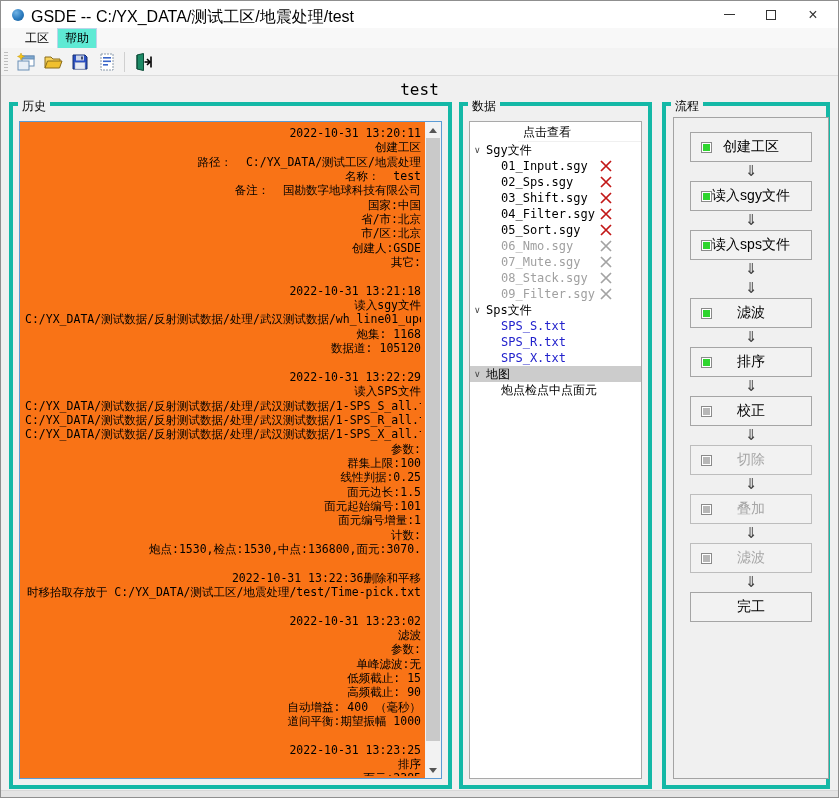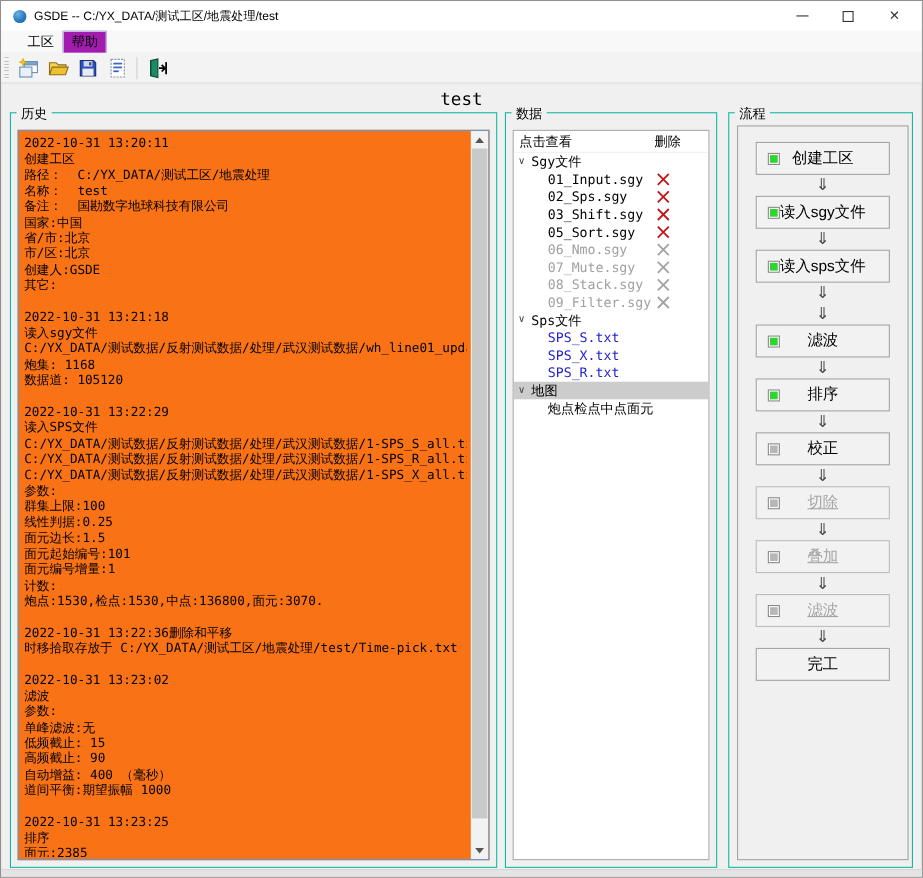--- a/index.html
+++ b/index.html
@@ -5,47 +5,47 @@
   * { margin:0; padding:0; box-sizing:border-box; }
   html,body { width:839px; height:798px; }
   body { font-family:"Liberation Sans", sans-serif; background:#f0f0f0; }
   .window { position:relative; width:839px; height:798px; background:#f0f0f0;
             border:1px solid #8f8f8f; overflow:hidden; }
 
   
   .titlebar { position:absolute; top:0; left:0; right:0; height:27px; background:#ffffff; }
   .app-icon { position:absolute; left:11px; top:8px; width:12px; height:12px; border-radius:50%;
               background:radial-gradient(circle at 35% 30%, #6fb2e4 0%, #2b7bbf 55%, #145a92 100%); }
-  .title-text { position:absolute; left:30px; top:6px; font-size:11px; color:#000; white-space:nowrap; }
+  .title-text { position:absolute; left:30px; top:6px; font-size:16px; color:#000; white-space:nowrap; }
   .win-controls { position:absolute; right:4px; top:0; height:27px; display:flex; }
   .win-btn { width:42px; height:27px; display:flex; align-items:center; justify-content:center; }
   .glyph-min { width:11px; height:1px; background:#333; display:block; }
   .glyph-max { width:10px; height:10px; border:1px solid #333; display:block; }
   .glyph-close { font-size:16px; color:#333; line-height:10px; }
 
   
   .menubar { position:absolute; top:27px; left:0; right:0; height:20px; background:#f8f8f8;
              display:flex; align-items:center; padding-left:16px; font-size:12px; }
   .menu-item { padding:2px 8px; color:#000; }
-  .menu-item.active { background:#a21caf; border:1px solid #bcd4ea; padding:1px 7px; }
+  .menu-item.active { background:#5eead4; border:1px solid #bcd4ea; padding:1px 7px; }
 
   
   .toolbar { position:absolute; top:47px; left:0; right:0; height:28px; background:#f3f3f3;
              border-bottom:1px solid #dcdcdc; display:flex; align-items:center; }
   .grip { width:4px; height:20px; margin:0 4px 0 3px;
           background:repeating-linear-gradient(180deg,#bdbdbd 0 1px, transparent 1px 3px); }
   .tool-btn { width:27px; height:26px; display:flex; align-items:center; justify-content:center; }
   .tool-sep { width:1px; height:20px; background:#d0d0d0; margin:0 4px; }
 
   
   .workspace-label { position:absolute; top:79px; left:0; right:0; text-align:center;
                      font-family:"DejaVu Sans Mono", monospace; font-size:16px; color:#000; }
 
   
-  .groupbox { position:absolute; border:1px solid #14b8a6; background:#f0f0f0; }
+  .groupbox { position:absolute; border:4px solid #14b8a6; background:#f0f0f0;text-align:right; }
   .group-label { position:absolute; top:-8px; left:5px; background:#f0f0f0; padding:0 4px;
                  font-size:12px; color:#000; }
   .history-group { left:8px;  top:101px; width:443px; height:687px; }
   .data-group    { left:458px; top:101px; width:193px; height:687px; }
   .flow-group    { left:661px; top:101px; width:168px; height:687px; }
 
   
   .history-area { position:absolute; left:6px; top:15px; right:6px; bottom:6px;
                   background:#f97316; border:1px solid #5b9bd5; overflow:hidden; }
   .history-text { position:absolute; left:5px; top:4px; right:20px; bottom:2px;
@@ -57,21 +57,21 @@
   .arr.up::after { content:""; border-left:4px solid transparent; border-right:4px solid transparent;
                    border-bottom:5px solid #555; }
   .arr.down::after { content:""; border-left:4px solid transparent; border-right:4px solid transparent;
                      border-top:5px solid #555; }
   .thumb { position:absolute; left:1px; right:1px; top:16px; bottom:37px; background:#c9c9c9; }
 
   
   .data-list { position:absolute; left:6px; top:15px; right:6px; bottom:6px;
                background:#fff; border:1px solid #a9a9a9; overflow:hidden; }
   .tree-header { position:relative; height:20px; font-size:12px; color:#000; line-height:20px;
-                 border-bottom:1px solid #f0f0f0; }
+                 border-bottom:1px solid #f0f0f0;margin-left:48px; }
   .tree-header .hv { position:absolute; left:5px; }
   .tree-header .hdr-del { position:absolute; left:128px; }
   .trow { position:relative; height:16px; line-height:16px; font-size:12px;
           font-family:"DejaVu Sans Mono", monospace; color:#000; white-space:nowrap; }
   .trow.sel { background:#cccccc; }
   .trow .exp { position:absolute; left:4px; top:0; font-size:9px; color:#444;
                font-family:"DejaVu Sans", sans-serif; }
   .trow.group .tlabel { position:absolute; left:16px; }
   .trow.file  .tlabel { position:absolute; left:31px; }
   .trow.disabled .tlabel { color:#a0a0a0; }
@@ -83,21 +83,21 @@
   
   .flow-box { position:absolute; left:7px; top:11px; width:156px; bottom:6px;
               border:1px solid #a3a3a3; background:#f0f0f0;
               display:flex; flex-direction:column; align-items:center; padding-top:14px; }
   .flow-btn { position:relative; width:122px; height:30px; background:#f2f2f2;
               border:1px solid #a5a5a5; flex:0 0 auto; }
   .flow-btn .flow-label { position:absolute; left:0; right:0; top:0; bottom:0;
               display:flex; align-items:center; justify-content:center;
               font-size:14px; color:#000; }
   .flow-btn.disabled { border-color:#bdbdbd; }
-  .flow-btn.disabled .flow-label { color:#a6a6a6;text-decoration:underline; }
+  .flow-btn.disabled .flow-label { color:#a6a6a6; }
   .indicator { position:absolute; left:10px; top:9px; width:11px; height:11px;
                background:#fff; border:1px solid #8a8a8a; }
   .indicator::after { content:""; position:absolute; left:1px; top:1px; right:1px; bottom:1px;
                background:#b7b7b7; }
   .flow-btn.done .indicator::after { background:#2ed52e; }
   .flow-arrow { height:19px; line-height:19px; font-size:15px; color:#444; flex:0 0 auto;
                 font-family:"DejaVu Sans", sans-serif; }
 
   .bottom-strip { position:absolute; left:0; right:0; bottom:0; height:7px; background:#e4e4e4;
                   border-top:1px solid #d8d8d8; }
@@ -255,20 +255,26 @@
                 <path d="M1,1 L11,11 M11,1 L1,11"></path>
               </svg></span>
           </div>
           <div class="trow file">
             <span class="tlabel">03_Shift.sgy</span>
             <span class="del red"><svg width="12" height="12" viewBox="0 0 12 12">
                 <path d="M1,1 L11,11 M11,1 L1,11"></path>
               </svg></span>
           </div>
           <div class="trow file">
+            <span class="tlabel">04_Filter.sgy</span>
+            <span class="del red"><svg width="12" height="12" viewBox="0 0 12 12">
+                <path d="M1,1 L11,11 M11,1 L1,11"></path>
+              </svg></span>
+          </div>
+          <div class="trow file">
             <span class="tlabel">05_Sort.sgy</span>
             <span class="del red"><svg width="12" height="12" viewBox="0 0 12 12">
                 <path d="M1,1 L11,11 M11,1 L1,11"></path>
               </svg></span>
           </div>
           <div class="trow file disabled">
             <span class="tlabel">06_Nmo.sgy</span>
             <span class="del gray"><svg width="12" height="12" viewBox="0 0 12 12">
                 <path d="M1,1 L11,11 M11,1 L1,11"></path>
               </svg></span>
@@ -292,24 +298,24 @@
               </svg></span>
           </div>
           <div class="trow group">
             <span class="exp">∨</span>
             <span class="tlabel">Sps文件</span>
           </div>
           <div class="trow file">
             <span class="tlabel link">SPS_S.txt</span>
           </div>
           <div class="trow file">
+            <span class="tlabel link">SPS_R.txt</span>
+          </div>
+          <div class="trow file">
             <span class="tlabel link">SPS_X.txt</span>
-          </div>
-          <div class="trow file">
-            <span class="tlabel link">SPS_R.txt</span>
           </div>
           <div class="trow group sel">
             <span class="exp">∨</span>
             <span class="tlabel">地图</span>
           </div>
           <div class="trow file">
             <span class="tlabel">炮点检点中点面元</span>
           </div>
         </div>
     </div>

